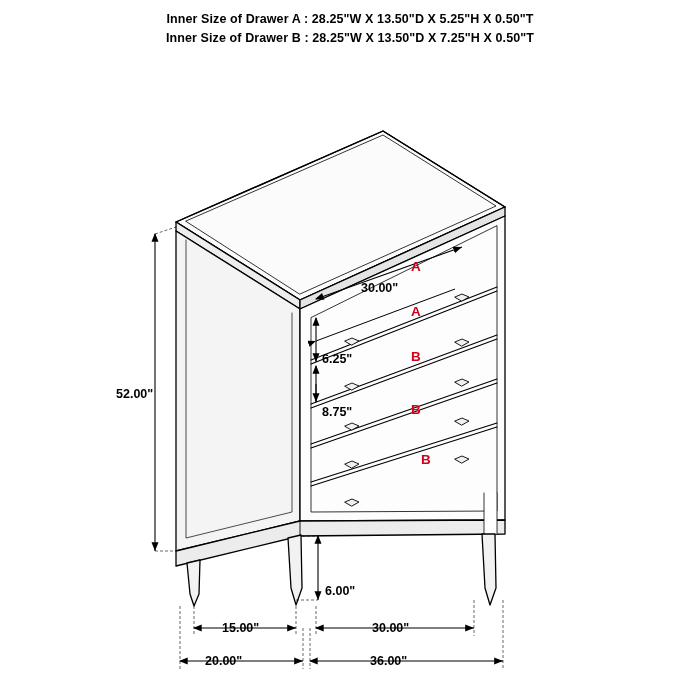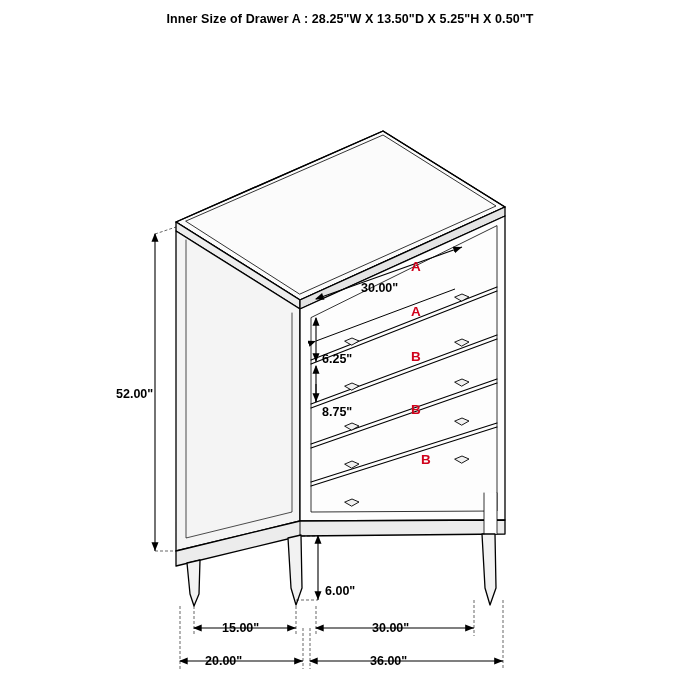--- a/index.html
+++ b/index.html
@@ -52,20 +52,21 @@
     fill: #d0021b;
   }
 </style>
 </head>
 <body>
 
 <div id="page">
 
   <div class="header">
     <div class="line">Inner Size of Drawer A : 28.25"W X 13.50"D X 5.25"H X  0.50"T</div>
+    <div class="line">Inner Size of Drawer B : 28.25"W X 13.50"D X 7.25"H X  0.50"T</div>
   </div>
 
   <svg id="diagram" width="700" height="700" viewBox="0 0 700 700">
 
     <defs>
       <marker id="arrEnd" markerWidth="9" markerHeight="9" refX="8" refY="3.2" orient="auto" markerUnits="strokeWidth">
         <path d="M0,0 L8,3.2 L0,6.4 z" fill="#000000"></path>
       </marker>
       <marker id="arrStart" markerWidth="9" markerHeight="9" refX="1" refY="3.2" orient="auto" markerUnits="strokeWidth">
         <path d="M8,0 L0,3.2 L8,6.4 z" fill="#000000"></path>

